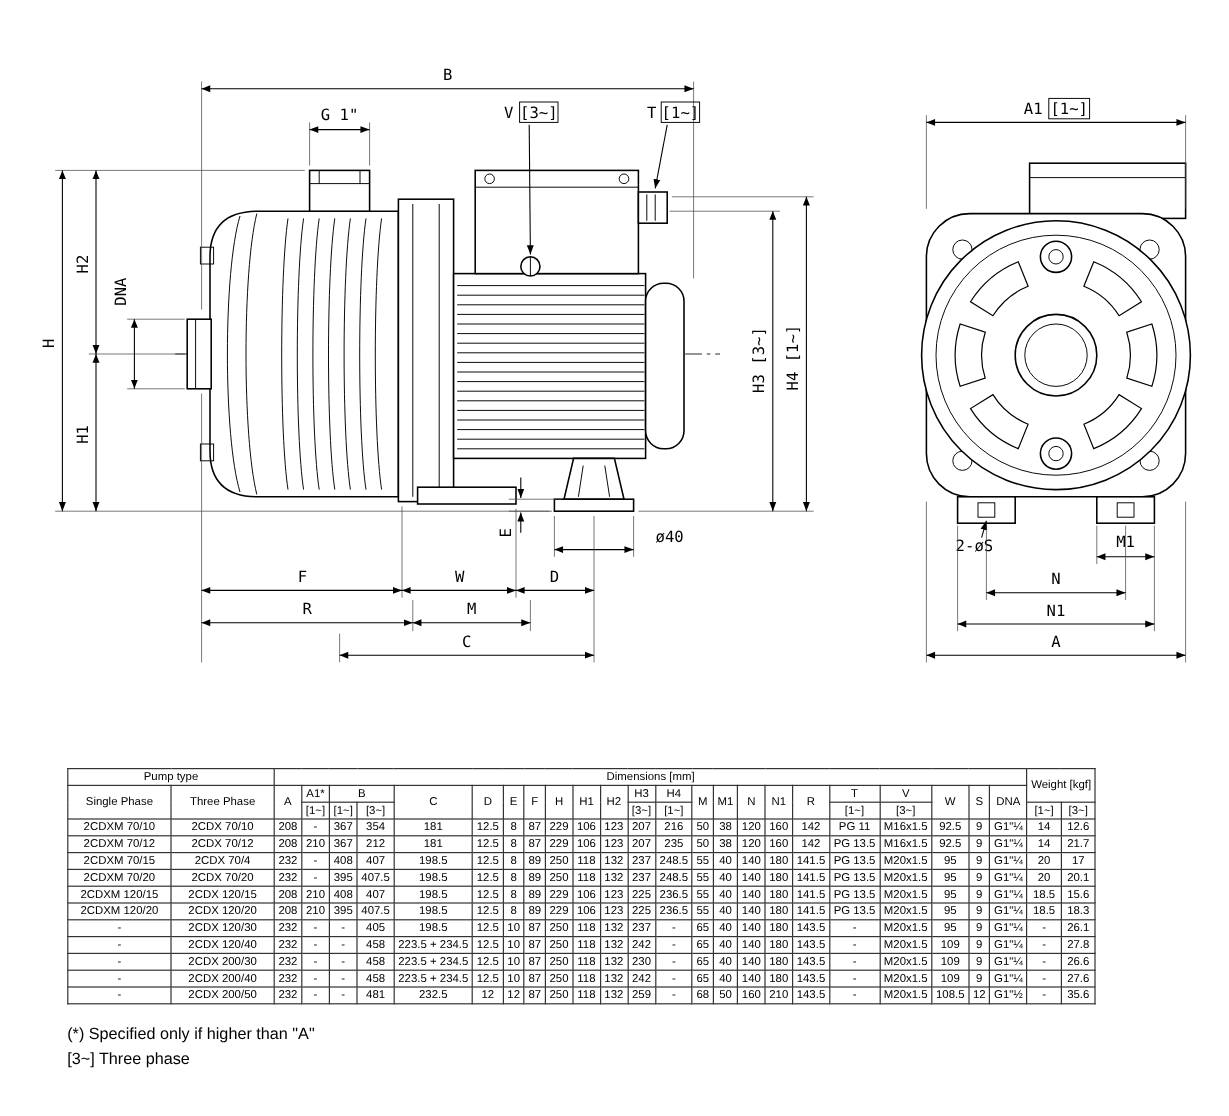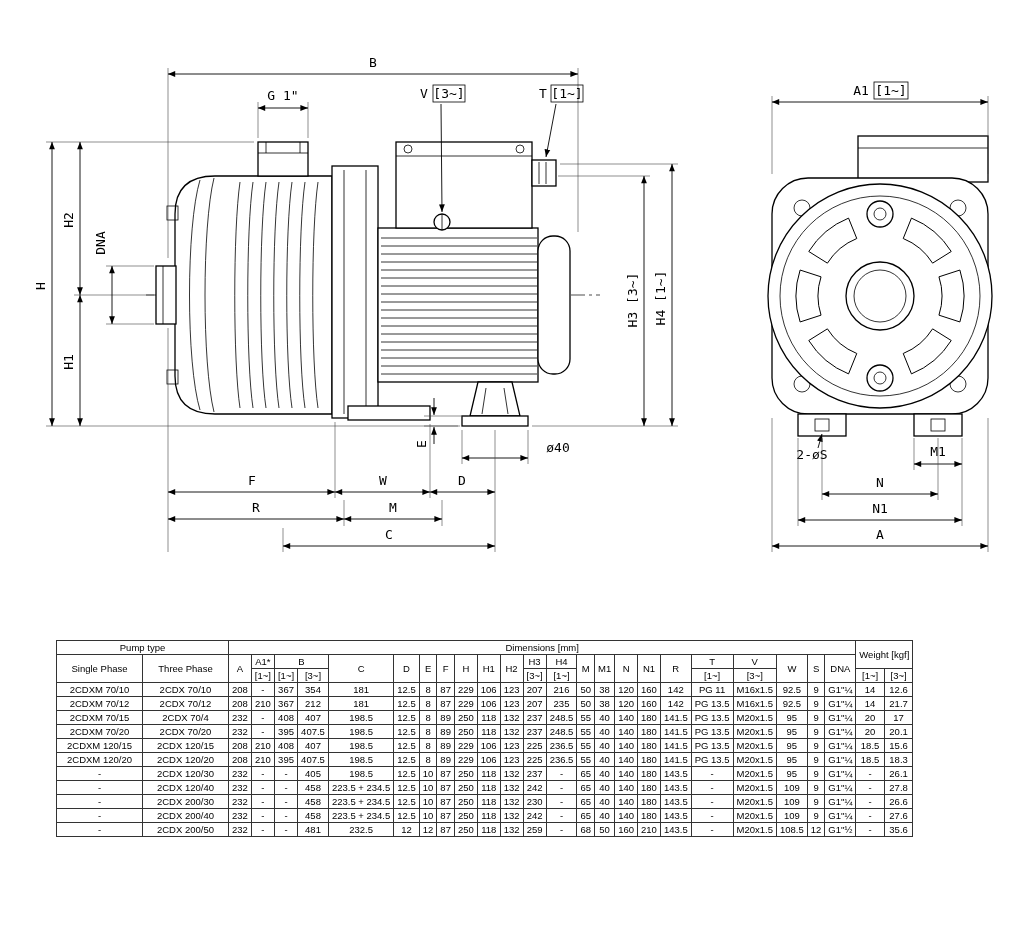--- a/index.html
+++ b/index.html
@@ -599,13 +599,15 @@
         <td>108.5</td>
         <td>12</td>
         <td>G1"½</td>
         <td>-</td>
         <td>35.6</td>
       </tr>
     </tbody>
 </table>
 
 <div class="footnotes">
+  <div>(*) Specified only if higher than "A"</div>
+  <div>[3~] Three phase</div>
 </div>
 
 </body></html>

